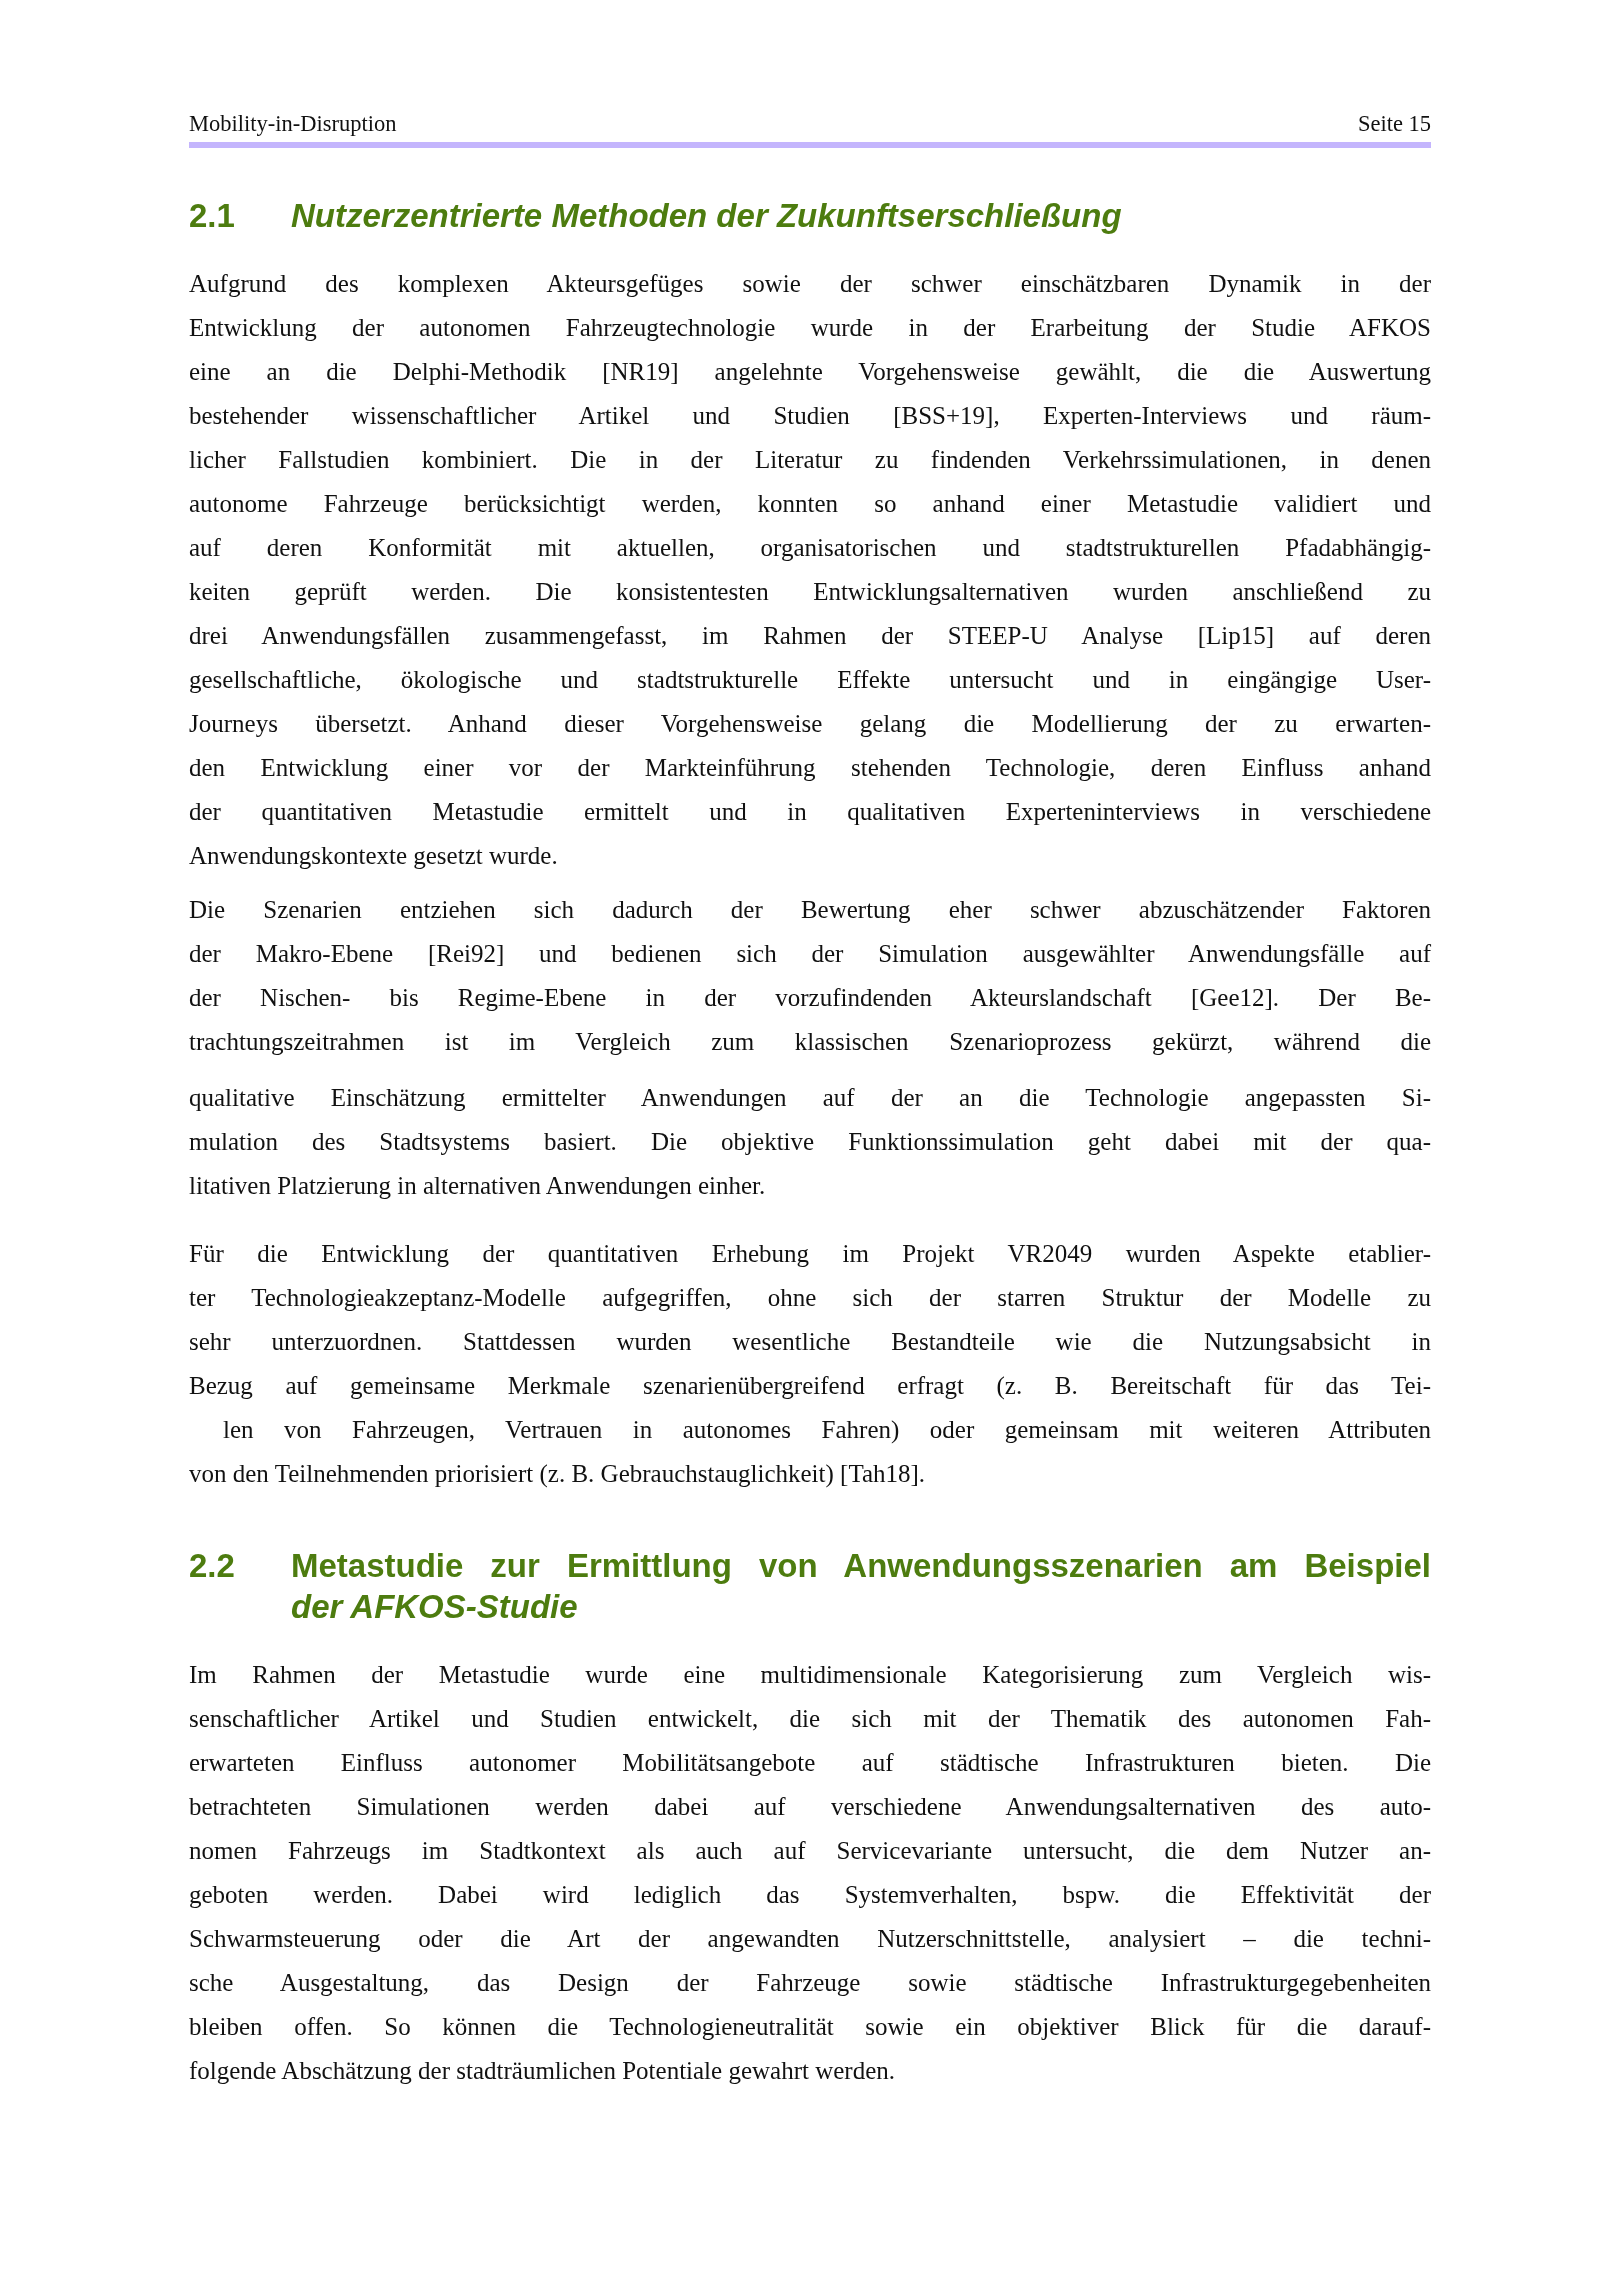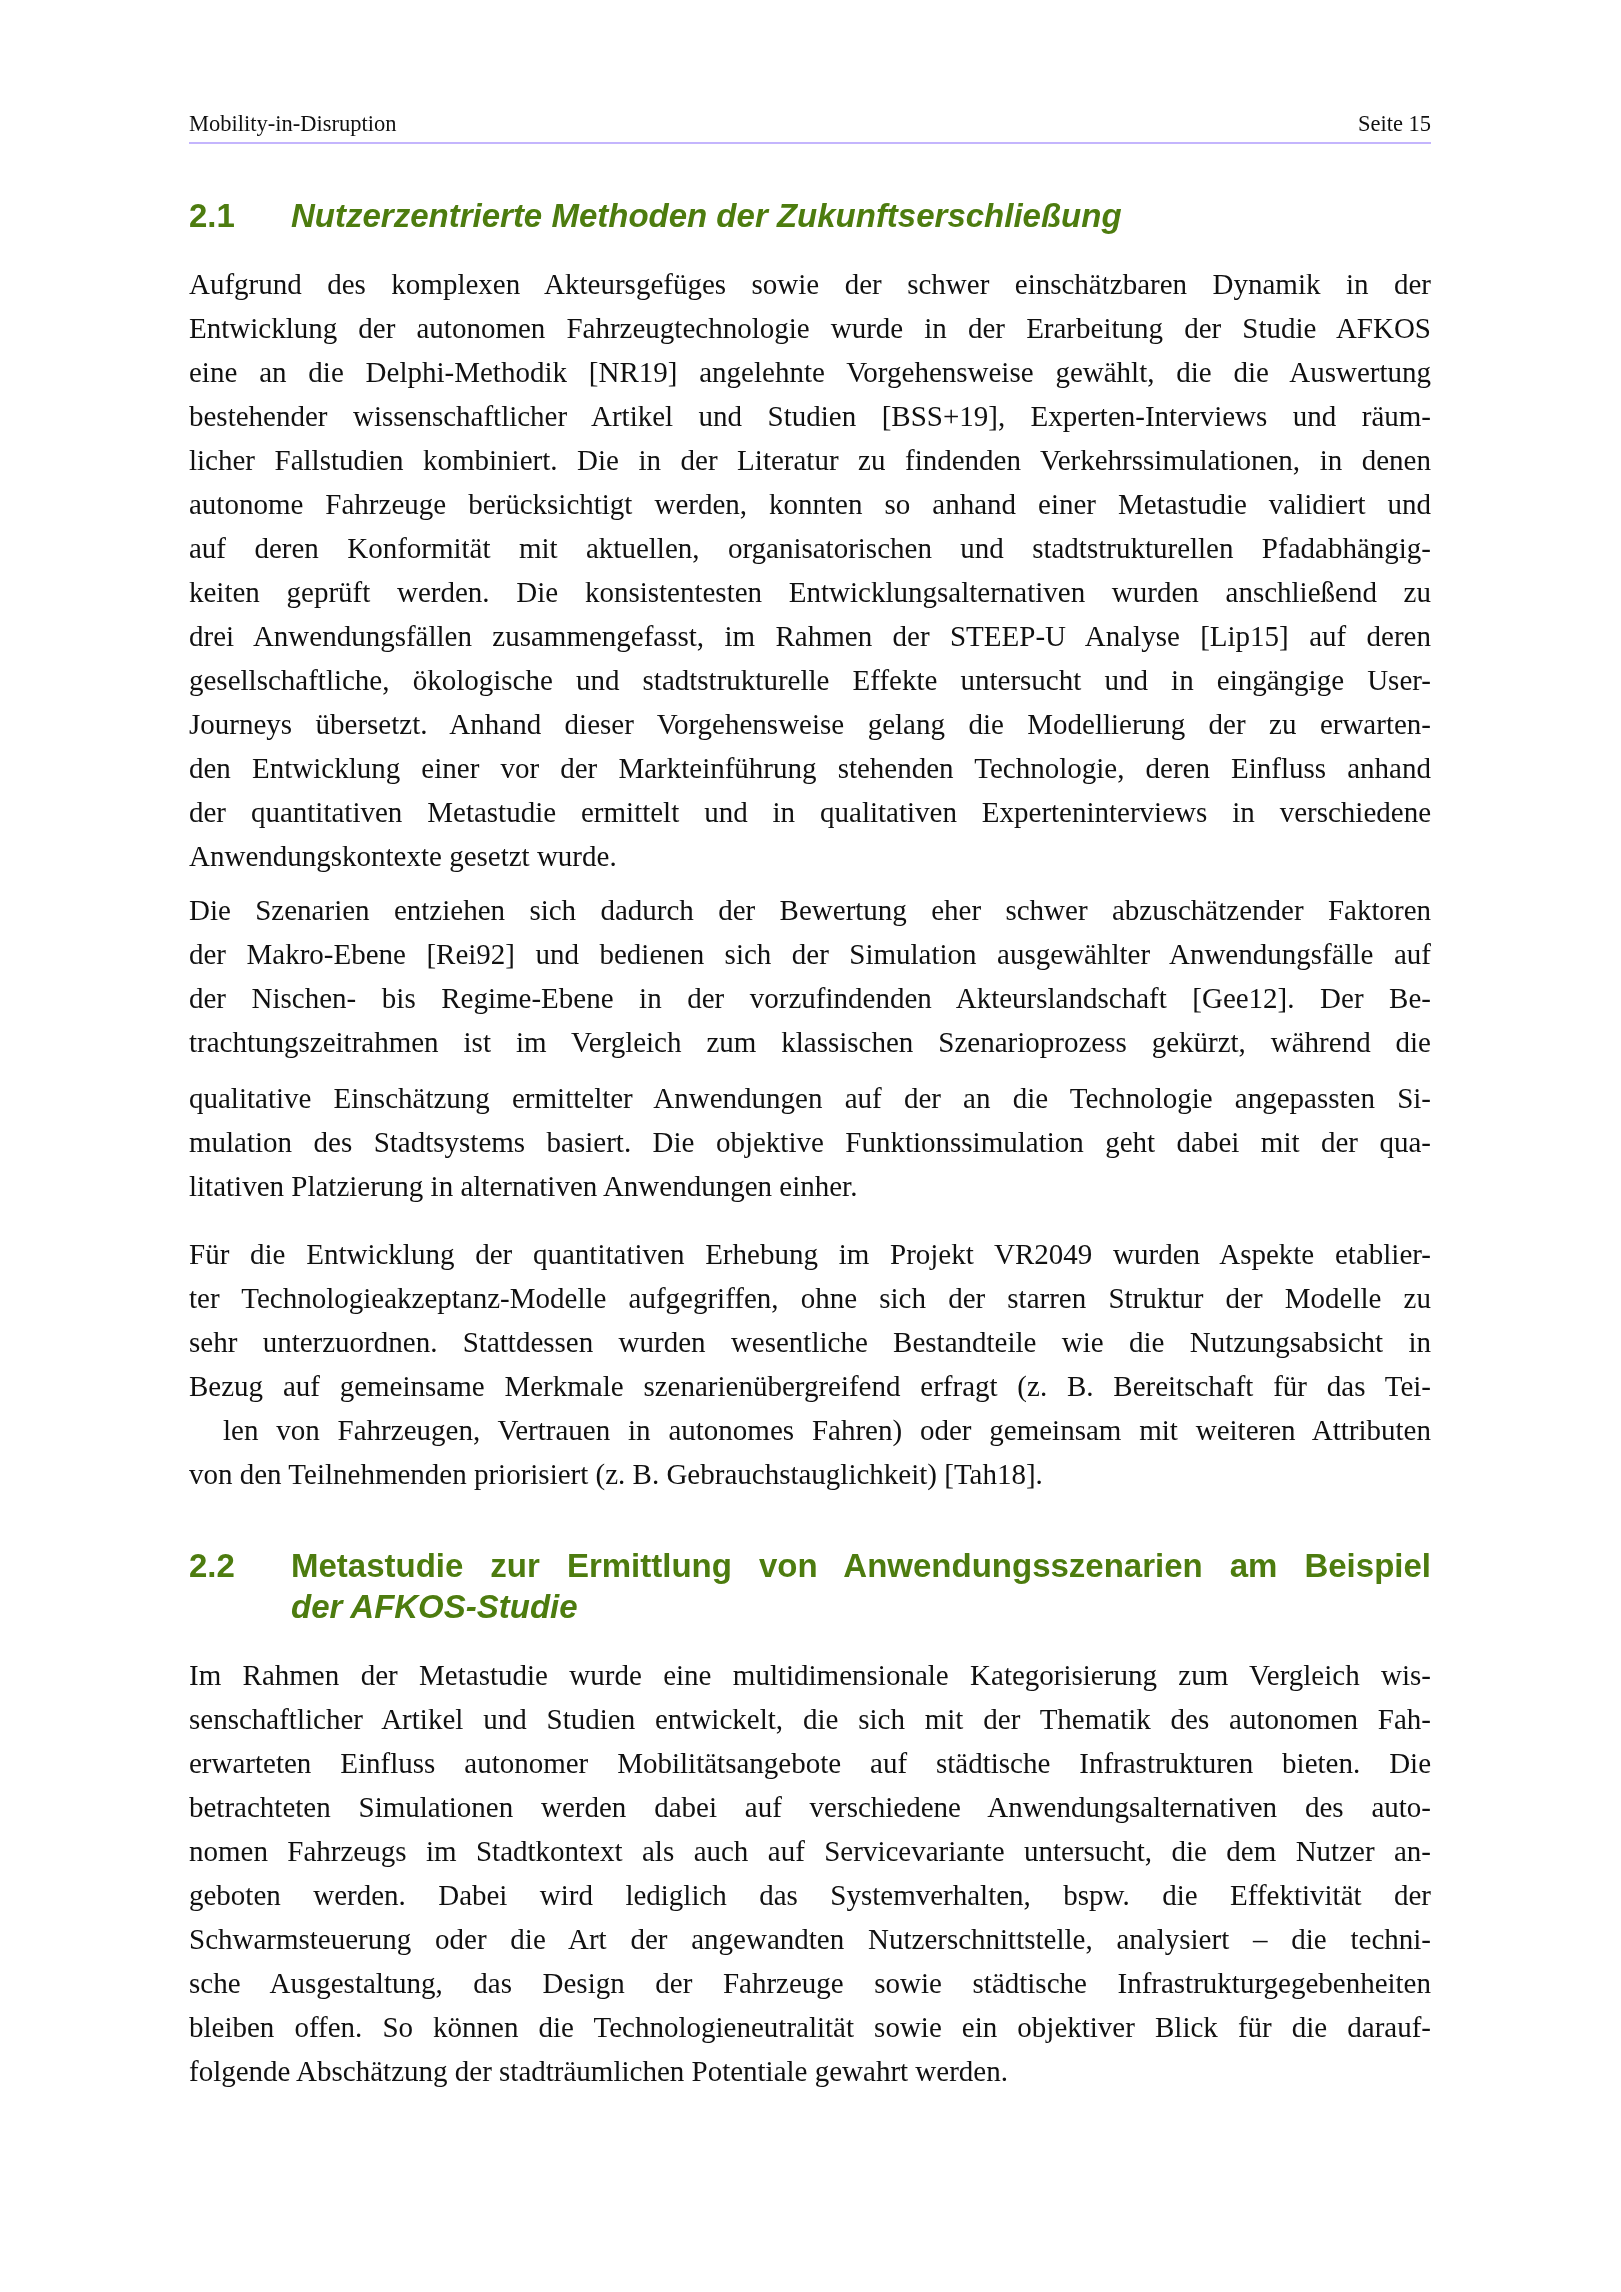--- a/index.html
+++ b/index.html
@@ -1,36 +1,36 @@
 <!DOCTYPE html>
 <html><head>
 <meta charset="utf-8">
 <style>
   html, body { margin: 0; padding: 0; background: #ffffff; }
   body { width: 1621px; height: 2293px; position: relative; overflow: hidden; color: #111111; }
   .page { position: absolute; left: 189px; top: 0; width: 1242px; }
   .running-header {
     position: absolute; left: 0; top: 109px; width: 1242px; height: 33px;
-    border-bottom: 2px solid #c4b5fd;
+    border-bottom: 6px solid #c4b5fd;
     font-family: "Liberation Serif", serif; font-size: 22.5px; line-height: 29px;
   }
   .running-header .left { position: absolute; left: 0; top: 0; }
   .running-header .right { position: absolute; right: 0; top: 0; }
   .heading {
     position: absolute; left: 0; width: 1242px;
     font-family: "Liberation Sans", sans-serif; font-weight: bold;
     font-size: 33px; line-height: 41px; color: #4d7c0f;
   }
   .heading .num { position: absolute; left: 0; top: 0; }
   .heading .title { margin-left: 102px; display: block; text-align: justify; }
   .heading .title .ln { display: block; text-align: justify; text-align-last: justify; }
   .heading .title .ln.last { text-align-last: left; font-style: italic; }
   .para {
     position: absolute; left: 0; width: 1242px;
-    font-family: "Liberation Serif", serif; font-size: 29px; line-height: 44px;
+    font-family: "Liberation Serif", serif; font-size: 25px; line-height: 44px;
   }
   .para .ln { display: block; white-space: nowrap; text-align: justify; text-align-last: justify; height: 44px; overflow: visible; }
   .para .ln.last { text-align-last: left; }
 </style>
 </head>
 <body>
 
 <div class="page">
 
   <div class="running-header">

